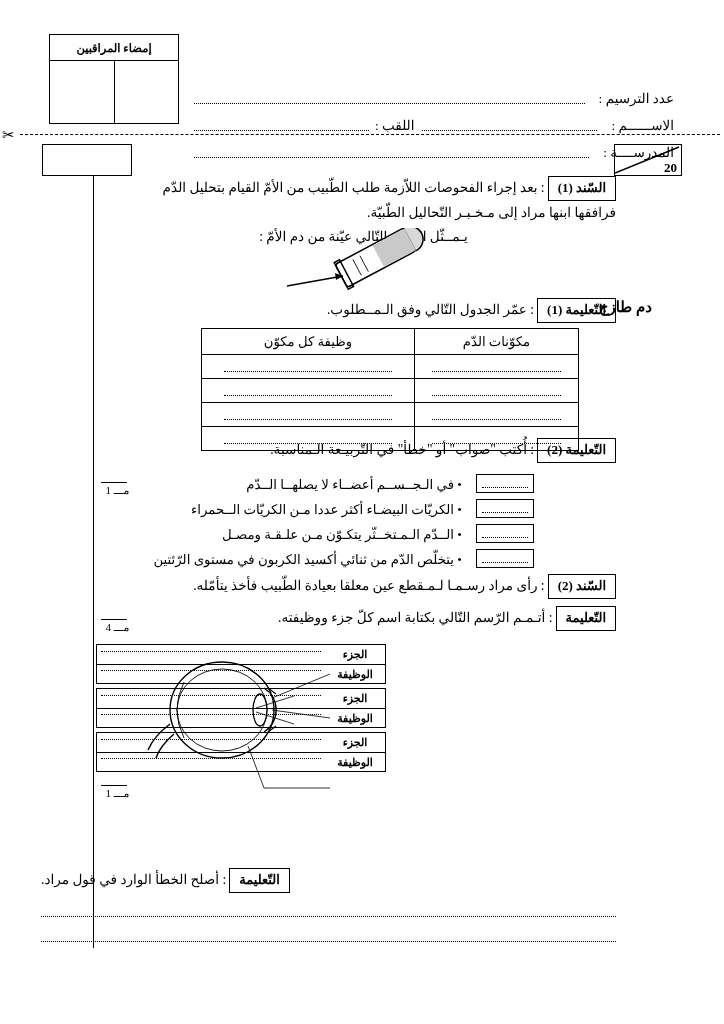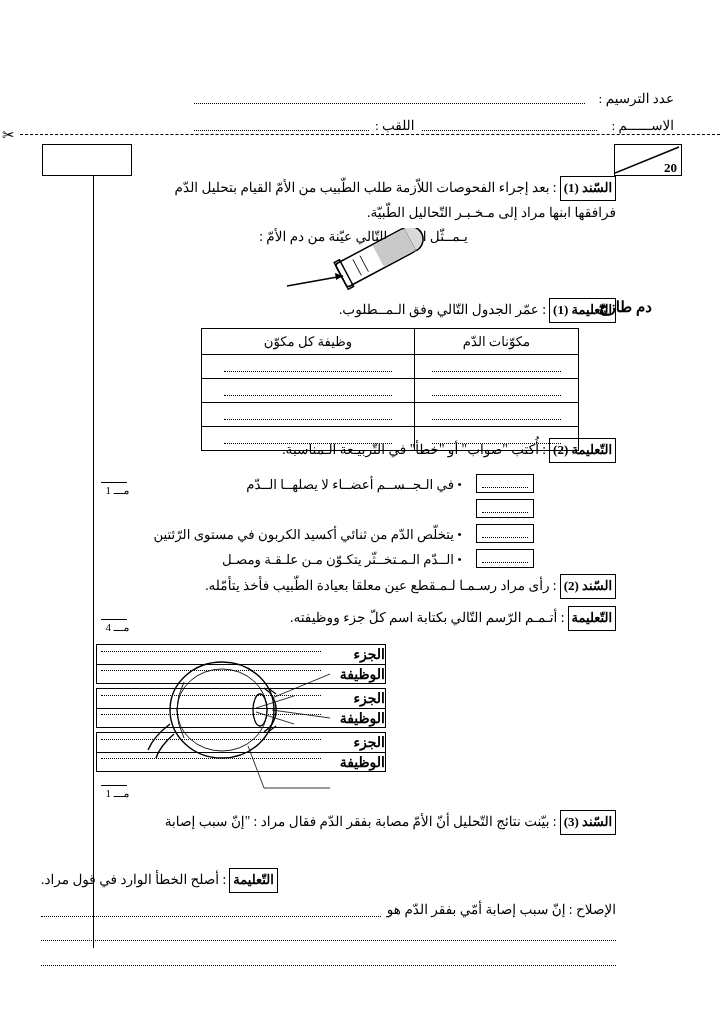--- a/index.html
+++ b/index.html
@@ -71,21 +71,21 @@
 
   
   .tick { position:absolute; left:96px; width:36px; text-align:center; font-size:11px; }
   .tick .bar { width:26px; border-top:1.5px solid #000; margin:0 auto 1px; }
   .tick .nm { font-size:11px;margin-left:7px; }
 
   
   .body { position:absolute; right:0; top:176px; width:724px; }
   .txt { font-size:13.6px; line-height:1.75; text-align:justify; }
   .tag {
-    display:inline-block; border:1.3px solid #000; padding:0 3px;
+    display:inline-block; border:1.3px solid #000; padding:0 9px;
     font-weight:bold; font-size:13px; margin-left:3px;
   }
 
   .blk { position:absolute; }
 
   
   .tube-wrap { position:absolute; right:255px; top:52px; width:200px; height:70px; }
   .label-arrow { position:absolute; right:72px; top:78px; font-size:15px; font-weight:bold;margin-top:44px; }
 
   
@@ -104,47 +104,58 @@
   .tf-list { font-size:13.3px; }
   .tf-row { display:flex; align-items:flex-end; justify-content:flex-start; height:25px; }
   .tf-row .bx {
     width:58px; height:19px; border:1.3px solid #000; margin-left:14px;
     position:relative;
   }
   .tf-row .bx i { position:absolute; left:5px; right:5px; bottom:4px; border-bottom:1.1px dotted #000; display:block; }
   .tf-row .st { white-space:nowrap; }
   .eyerow { display:flex; align-items:center; border:1.4px solid #000; border-bottom:none; height:20px; }
   .eyerow:last-child { border-bottom:1.4px solid #000; }
-  .eyerow .k { width:60px; font-weight:bold; font-size:14px; }
+  .eyerow .k { width:60px; font-weight:bold; font-size:11px; text-align:center; }
   .eyerow .d { flex:1; border-bottom:0; position:relative; }
   .eyerow .d span { position:absolute; right:4px; left:4px; bottom:3px; border-bottom:1.1px dotted #000; }
   .eyegrp { margin-bottom:4px; }
 
   
   .ansline { border-bottom:1.3px dotted #000; height:1px; }
 
   svg { display:block; }
 </style>
 </head>
 <body>
 
 <div class="page">
 
   <div class="header">
 
+    <div class="supervisors-box">
+      <div class="supervisors-title">إمضاء المراقبين</div>
+      <div class="supervisors-cells">
+        <div></div>
+        <div></div>
+      </div>
+    </div>
 
     <div class="id-lines">
       <div class="idline">
         <span class="lbl">عدد الترسيم  :</span>
         <span class="dots"></span>
       </div>
       <div class="idline">
         <span class="lbl">الاســــــم  :</span>
         <span class="dots"></span>
         <span class="sub">اللقب  :</span>
+        <span class="dots"></span>
+      </div>
+      <div class="idline">
+        <span class="lbl">المدرســــة  :</span>
         <span class="dots"></span>
       </div>
     </div>
   </div>
 
   <div class="cutline">
     <span class="scissors">✂</span>
     <div class="dash"></div>
   </div>
 
@@ -258,33 +269,34 @@
       <div class="tf-row">
         <div class="bx">
             <i></i>
           </div>
         <div class="st">• في الـجــســم أعضــاء لا يصلهــا الــدّم</div>
       </div>
       <div class="tf-row">
         <div class="bx">
             <i></i>
           </div>
+        <div class="st">• الكريّات البيضـاء أكثر عددا مـن الكريّات الــحمراء</div>
+      </div>
+      <div class="tf-row">
+        <div class="bx">
+            <i></i>
+          </div>
+        <div class="st">• الــدّم الـمـتخــثّر يتكـوّن مـن علـقـة ومصـل</div>
       </div>
       <div class="tf-row">
         <div class="bx">
             <i></i>
           </div>
         <div class="st">• يتخلّص الدّم من ثنائي أكسيد الكربون في مستوى الرّئتين</div>
       </div>
-      <div class="tf-row">
-        <div class="bx">
-            <i></i>
-          </div>
-        <div class="st">• الــدّم الـمـتخــثّر يتكـوّن مـن علـقـة ومصـل</div>
-      </div>
     </div>
 
     <div class="blk" style="right:108px; top:398px; width:575px;">
       <div class="txt">
         <span class="tag">السّند (2)</span><span>: رأى مراد رسـمـا لـمـقطع عين معلقا بعيادة الطّبيب فأخذ يتأمّله.</span>
       </div>
     </div>
 
     <div class="blk" style="right:108px; top:430px; width:575px;">
       <div class="txt">
@@ -363,34 +375,27 @@
           <div class="k">الوظيفة</div>
           <div class="d">
               <span></span>
             </div>
         </div>
       </div>
 
     </div>
 
     <div class="blk" style="right:108px; top:634px; width:575px;">
-      <div class="txt">
-        <span class="tag">السّند (3)</span><span>: بيّنت نتائج التّحليل أنّ الأمّ مصابة بفقر الدّم فقال مراد : "إنّ سبب إصابة</span>
-      </div>
     </div>
 
     <div class="blk" style="right:108px; top:692px; width:575px;">
       <div class="txt" style="text-align:left;">
         <span class="tag">التّعليمة</span><span>: أصلح الخطأ الوارد في قول مراد.</span>
       </div>
     </div>
 
     <div class="blk" style="right:108px; top:722px; width:575px;">
-      <div class="txt" style="display:flex; align-items:flex-end;">
-        <span style="white-space:nowrap;">الإصلاح : إنّ سبب إصابة أمّي بفقر الدّم هو</span>
-        <span class="ansline" style="flex:1; margin:0 6px 5px 0;"></span>
-      </div>
       <div class="ansline" style="margin-top:18px;"></div>
       <div class="ansline" style="margin-top:24px;"></div>
     </div>
 
   </div>
 </div>
 
 </body></html>

